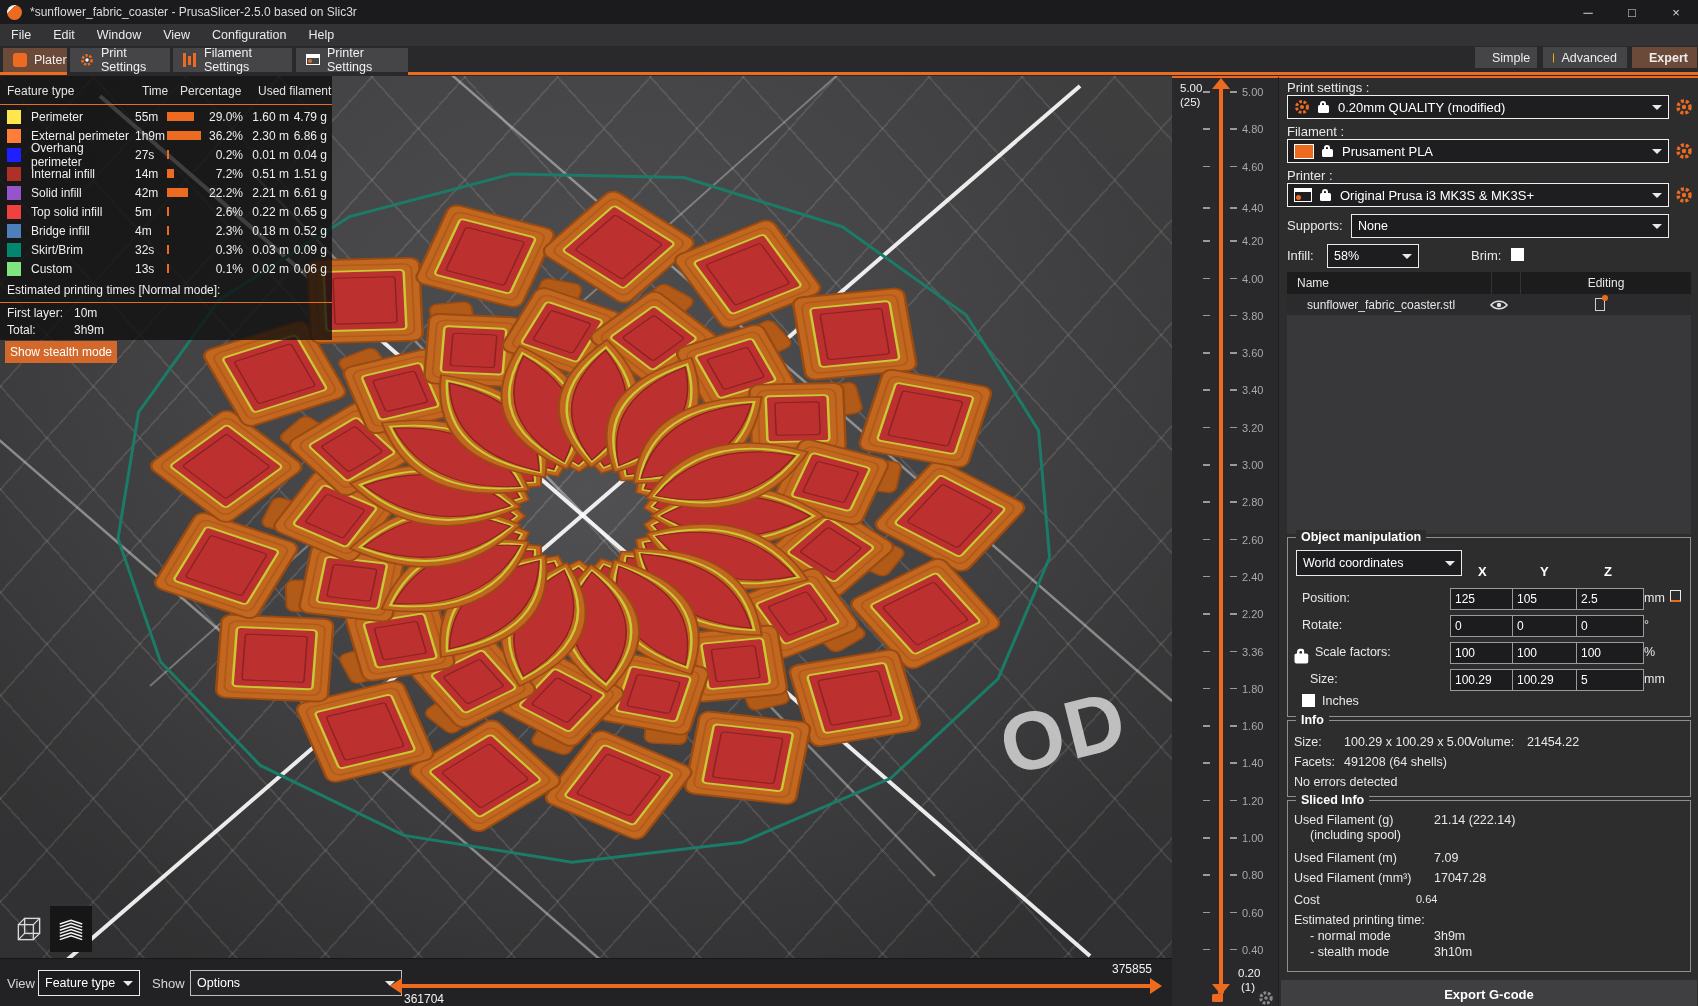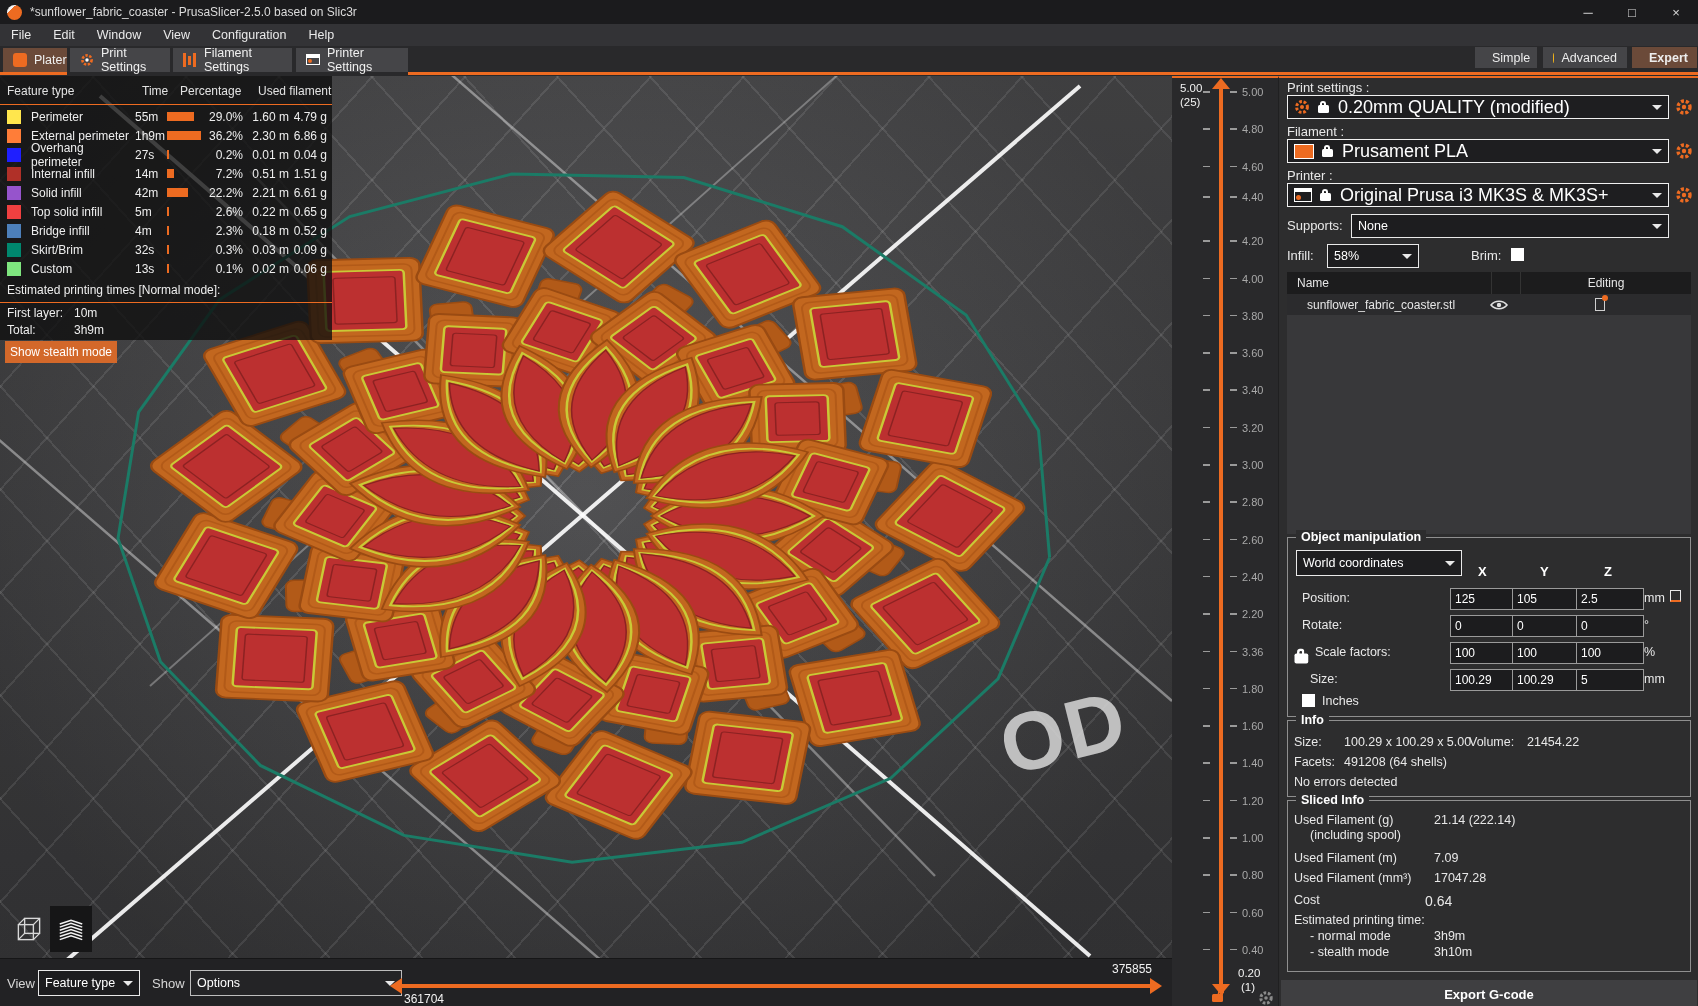--- a/index.html
+++ b/index.html
@@ -68,21 +68,21 @@
   .vtick{position:absolute;left:0;width:106px;height:12px;font-size:11px;color:#a9a9a9;}
   .vtick .d1{position:absolute;left:31px;top:5px;width:7px;height:1.5px;background:#9a9a9a;}
   .vtick .d2{position:absolute;left:58px;top:5px;width:7px;height:1.5px;background:#9a9a9a;}
   .vtick .vl{position:absolute;left:70px;top:0;}
   .slabel{position:absolute;color:#f2f2f2;font-size:11.5px;}
   
   #sidepanel{left:1278px;top:76px;width:420px;height:930px;background:#2d2d2e;border-top:2px solid #ED6B21;
              border-left:1px solid #202021;box-sizing:border-box;}
   .plabel{position:absolute;font-size:13px;color:#e8e8e8;}
   .preset{position:absolute;left:8px;width:382px;height:24px;background:#1e1e20;border:1px solid #f0f0f0;
-          box-sizing:border-box;display:flex;align-items:center;gap:8px;padding:0 6px;color:#fff;font-size:18px;}
+          box-sizing:border-box;display:flex;align-items:center;gap:8px;padding:0 6px;color:#fff;font-size:13px;}
   .gearbtn{position:absolute;width:18px;height:18px;}
   .lockw{display:inline-block;position:relative;width:12px;height:13px;flex:none;}
   .lockw .sh{position:absolute;left:2px;top:0;width:6px;height:6px;border:2px solid #fff;border-bottom:none;
              border-radius:4px 4px 0 0;box-sizing:border-box;}
   .lockw .bd{position:absolute;left:0;top:4px;width:11px;height:8px;background:#fff;border-radius:1.5px;}
   .lockw.orange .sh{border-color:#ED6B21;transform:translate(4px,-1px) rotate(18deg);}
   .lockw.orange .bd{background:#ED6B21;}
   .cb{position:absolute;width:13px;height:13px;background:#fff;}
   .num{position:absolute;width:58px;height:20px;background:#1c1c1e;border:1px solid #9a9a9a;color:#fff;
        font-size:12px;padding:0 4px;font-family:"Liberation Sans",sans-serif;box-sizing:content-box;}
@@ -786,21 +786,21 @@
         <div class="vtick" style="top: 45.3px;">
           <span class="d1"></span>
           <span class="d2"></span>
           <span class="vl">4.80</span>
         </div>
         <div class="vtick" style="top: 82.6px;">
           <span class="d1"></span>
           <span class="d2"></span>
           <span class="vl">4.60</span>
         </div>
-        <div class="vtick" style="top: 113px;">
+        <div class="vtick" style="top: 124px;">
           <span class="d1"></span>
           <span class="d2"></span>
           <span class="vl">4.40</span>
         </div>
         <div class="vtick" style="top: 157.2px;">
           <span class="d1"></span>
           <span class="d2"></span>
           <span class="vl">4.20</span>
         </div>
         <div class="vtick" style="top: 194.5px;">
@@ -1046,21 +1046,21 @@
       <div class="gtitle">Sliced Info</div>
       <div id="sliced-rows">
           <div style="position: absolute; left: 6px; top: 12px; font-size: 12.5px; color: rgb(232, 232, 232);">Used Filament (g)</div>
           <div style="position: absolute; left: 146px; top: 12px; font-size: 12.5px; color: rgb(232, 232, 232);">21.14 (222.14)</div>
           <div style="position: absolute; left: 22px; top: 27px; font-size: 12.5px; color: rgb(232, 232, 232);">(including spool)</div>
           <div style="position: absolute; left: 6px; top: 50px; font-size: 12.5px; color: rgb(232, 232, 232);">Used Filament (m)</div>
           <div style="position: absolute; left: 146px; top: 50px; font-size: 12.5px; color: rgb(232, 232, 232);">7.09</div>
           <div style="position: absolute; left: 6px; top: 70px; font-size: 12.5px; color: rgb(232, 232, 232);">Used Filament (mm³)</div>
           <div style="position: absolute; left: 146px; top: 70px; font-size: 12.5px; color: rgb(232, 232, 232);">17047.28</div>
           <div style="position: absolute; left: 6px; top: 92px; font-size: 12.5px; color: rgb(232, 232, 232);">Cost</div>
-          <div style="position: absolute; left: 137px; top: 92px; font-size: 14px; color: rgb(232, 232, 232);">0.64</div>
+          <div style="position: absolute; left: 128px; top: 92px; font-size: 11px; color: rgb(232, 232, 232);">0.64</div>
           <div style="position: absolute; left: 6px; top: 112px; font-size: 12.5px; color: rgb(232, 232, 232);">Estimated printing time:</div>
           <div style="position: absolute; left: 22px; top: 128px; font-size: 12.5px; color: rgb(232, 232, 232);">- normal mode</div>
           <div style="position: absolute; left: 146px; top: 128px; font-size: 12.5px; color: rgb(232, 232, 232);">3h9m</div>
           <div style="position: absolute; left: 22px; top: 144px; font-size: 12.5px; color: rgb(232, 232, 232);">- stealth mode</div>
           <div style="position: absolute; left: 146px; top: 144px; font-size: 12.5px; color: rgb(232, 232, 232);">3h10m</div>
         </div>
     </div>
 
     <div id="exportbtn">Export G-code</div>
   </div>

